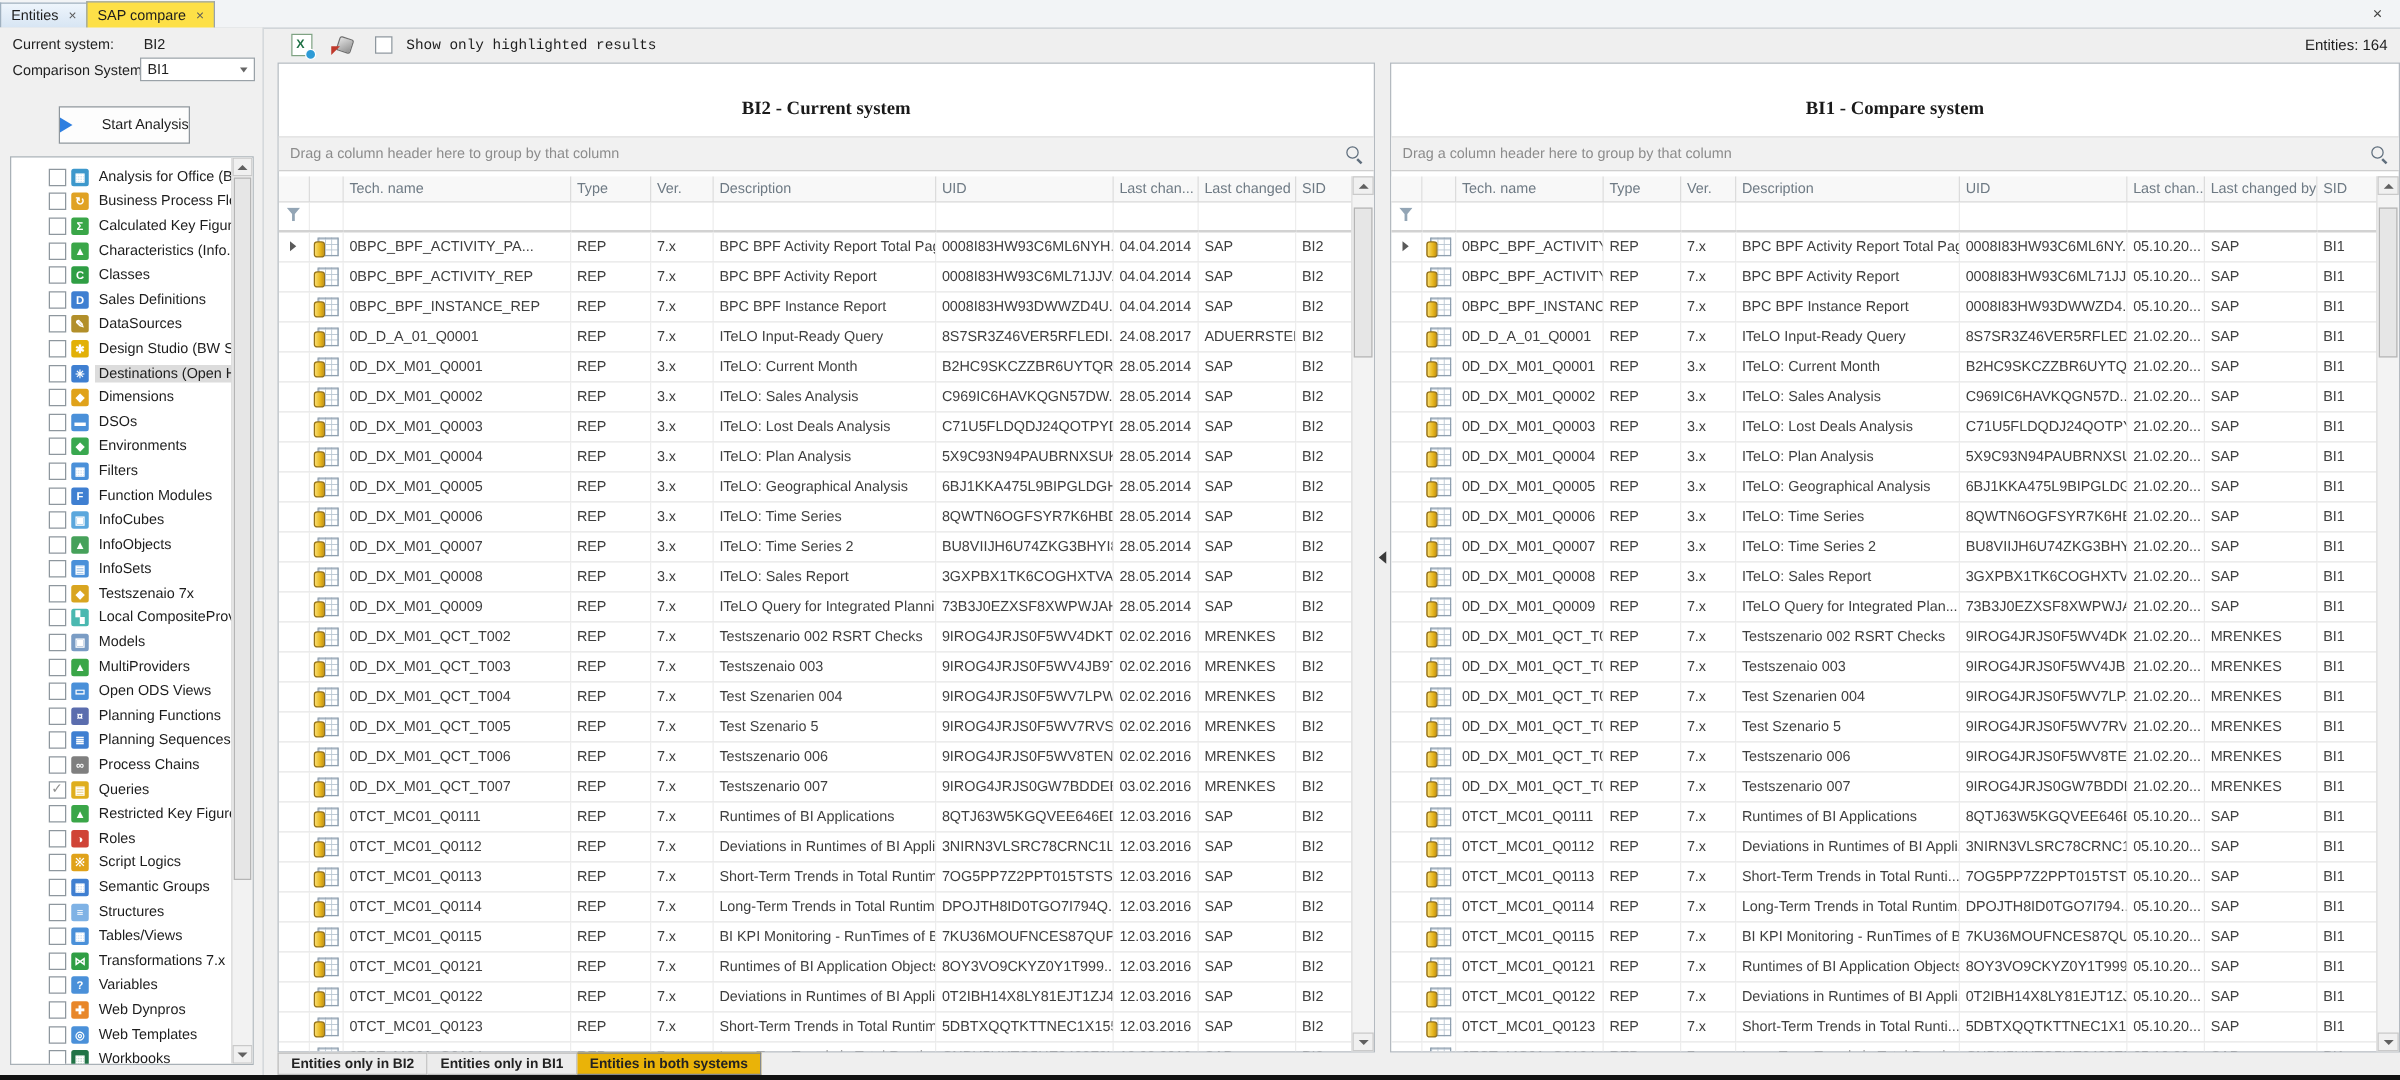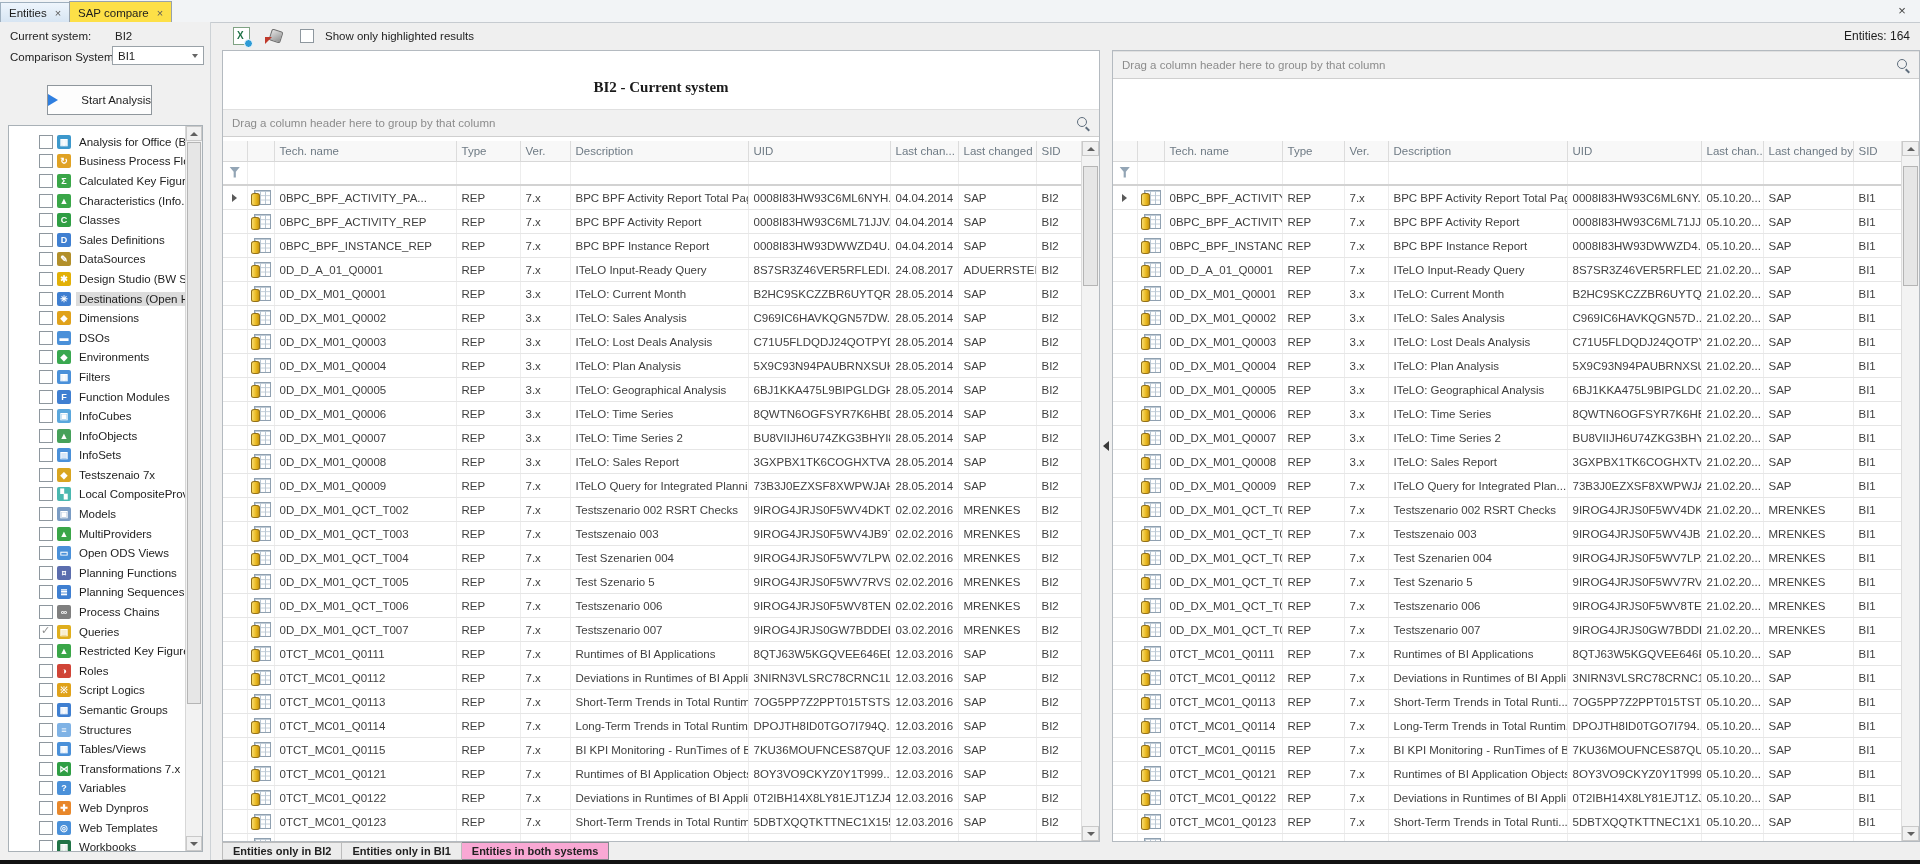--- a/index.html
+++ b/index.html
@@ -58,21 +58,21 @@
           display:inline-block;margin-right:15px;}
   .xlicon::before{content:'X';position:absolute;left:3px;top:2px;font-weight:bold;font-size:10px;color:#1e7145;}
   .xlicon::after{content:'';position:absolute;right:-4px;bottom:-4px;width:7px;height:7px;
           border-radius:50%;background:#2e9bd6;border:1px solid #fff;}
   .painticon{width:17px;height:15px;position:relative;display:inline-block;margin-right:18px;}
   .painticon::before{content:'';position:absolute;left:5px;top:1px;width:10px;height:10px;
           background:linear-gradient(135deg,#e3e3e3,#8f8f8f);border:1px solid #6f6f6f;
           border-radius:2px;transform:rotate(18deg);}
   .painticon::after{content:'';position:absolute;left:0;bottom:0;width:0;height:0;
           border-top:7px solid #c0392b;border-right:7px solid transparent;}
-  .tb-label{margin-left:7px;color:#1d1d1d;}
+  .tb-label{margin-left:7px;color:#1d1d1d;font-family:Liberation Mono, monospace;}
   .entcount{margin-left:auto;margin-right:10px;color:#1d1d1d;font-size:12px;}
   
   .grid{position:absolute;top:50px;height:792px;background:#fff;border:1px solid #b4bac0;
         box-sizing:border-box;}
   #grid0{left:222px;width:878px;}
   #grid1{left:1112px;width:808px;}
   .gcaption{height:58px;display:flex;align-items:center;justify-content:center;padding-top:14px;
             box-sizing:border-box;font-family:"Liberation Serif",serif;font-weight:bold;
             font-size:15px;color:#1a1a1a;}
   .gpanel{height:28px;background:#f1f1f1;border-top:1px solid #e0e0e0;border-bottom:1px solid #cfcfcf;
@@ -110,21 +110,21 @@
   
   .splitter{position:absolute;left:1100px;width:12px;top:50px;height:792px;background:#efefef;
             display:flex;align-items:center;justify-content:center;}
   .collapse-arr{width:0;height:0;border-right:6px solid #3a3a3a;border-top:5px solid transparent;
             border-bottom:5px solid transparent;}
   
   .btabs{position:absolute;left:222px;top:842px;height:18px;display:flex;}
   .btab{padding:0 10px;display:flex;align-items:center;font-weight:bold;font-size:11px;
         color:#222;background:#ececec;border:1px solid #bcbcbc;border-left:none;}
   .btab:first-child{border-left:1px solid #bcbcbc;}
-  .btab.active{background:#f9a8d4;border-color:#84898e;}
+  .btab.active{background:#eab308;border-color:#84898e;}
   .bottomstrip{position:absolute;left:0;right:0;top:860px;height:4px;background:#121212;}
 </style>
 </head>
 <body>
 
 <div id="app">
 
   <div class="tabbar">
     <div class="doc-tab" id="tab0">
       <span>Entities</span>
@@ -752,20 +752,21 @@
           <i></i>
         </div>
     </div>
   </div>
 
   <div class="splitter">
     <span class="collapse-arr"></span>
   </div>
 
   <div class="grid" id="grid1">
+    <div class="gcaption">BI1 -  Compare system</div>
     <div class="gpanel">
       <span>Drag a column header here to group by that column</span>
       <span class="search"></span>
     </div>
     <div class="gtable">
         <table>
           <colgroup>
             <col style="width: 24px;">
             <col style="width: 27px;">
             <col style="width: 118px;">

